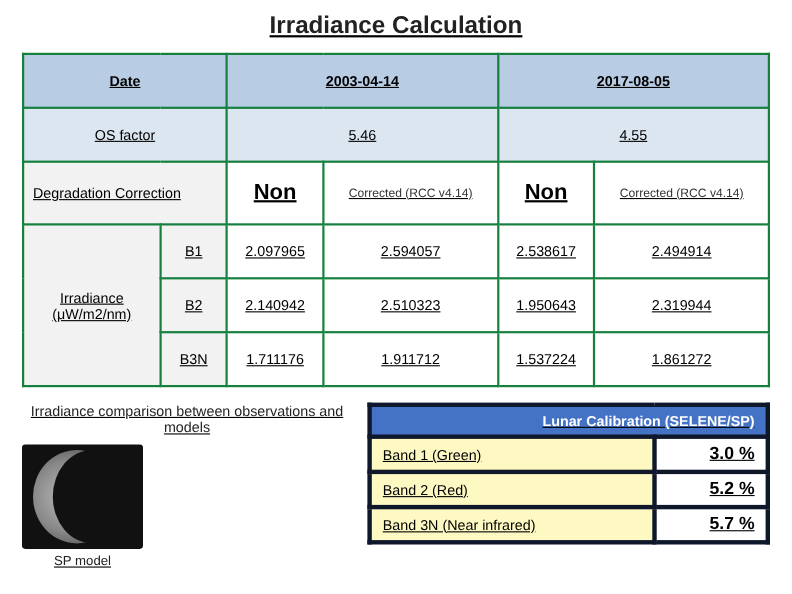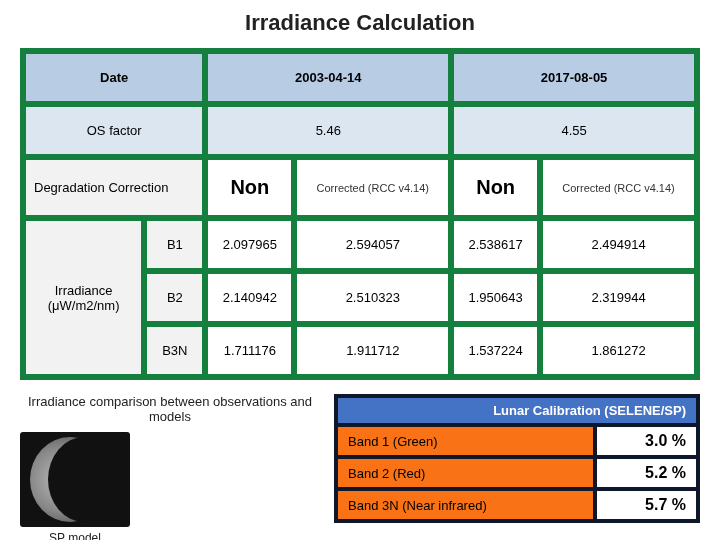--- a/index.html
+++ b/index.html
@@ -8,36 +8,37 @@
       height: 540px;
       background: #fff;
       font-family: Arial, sans-serif;
       font-size: 13px;
       overflow: hidden;
     }
     .page {
       width: 720px;
       height: 540px;
       padding: 10px 20px;
+      text-decoration: underline;
     }
     h1 {
       text-align: center;
       font-size: 22px;
       font-weight: bold;
       margin-bottom: 12px;
       color: #222;
     }
     
     .main-table {
       width: 100%;
       border-collapse: collapse;
       margin-bottom: 14px;
     }
     .main-table th, .main-table td {
-      border: 6px solid #15803d;
+      border: 2px solid #15803d;
       padding: 16px 8px;
       text-align: center;
       font-size: 13px;
     }
     .main-table .header-row th {
       background: #b8cce4;
       font-weight: bold;
     }
     .main-table .os-row td {
       background: #dce6f1;
@@ -155,21 +156,21 @@
       padding: 5px 10px;
       font-size: 13px;
     }
     .calibration-table .header-blue {
       background: #4472c4;
       color: #fff;
       font-weight: bold;
       text-align: right;
     }
     .calibration-table .band-label {
-      background: #f97316;
+      background: #fef9c3;
     }
     .calibration-table .band-value {
       font-weight: bold;
       font-size: 16px;
       text-align: right;
     }
   </style>
 </head>
 <body>
 

